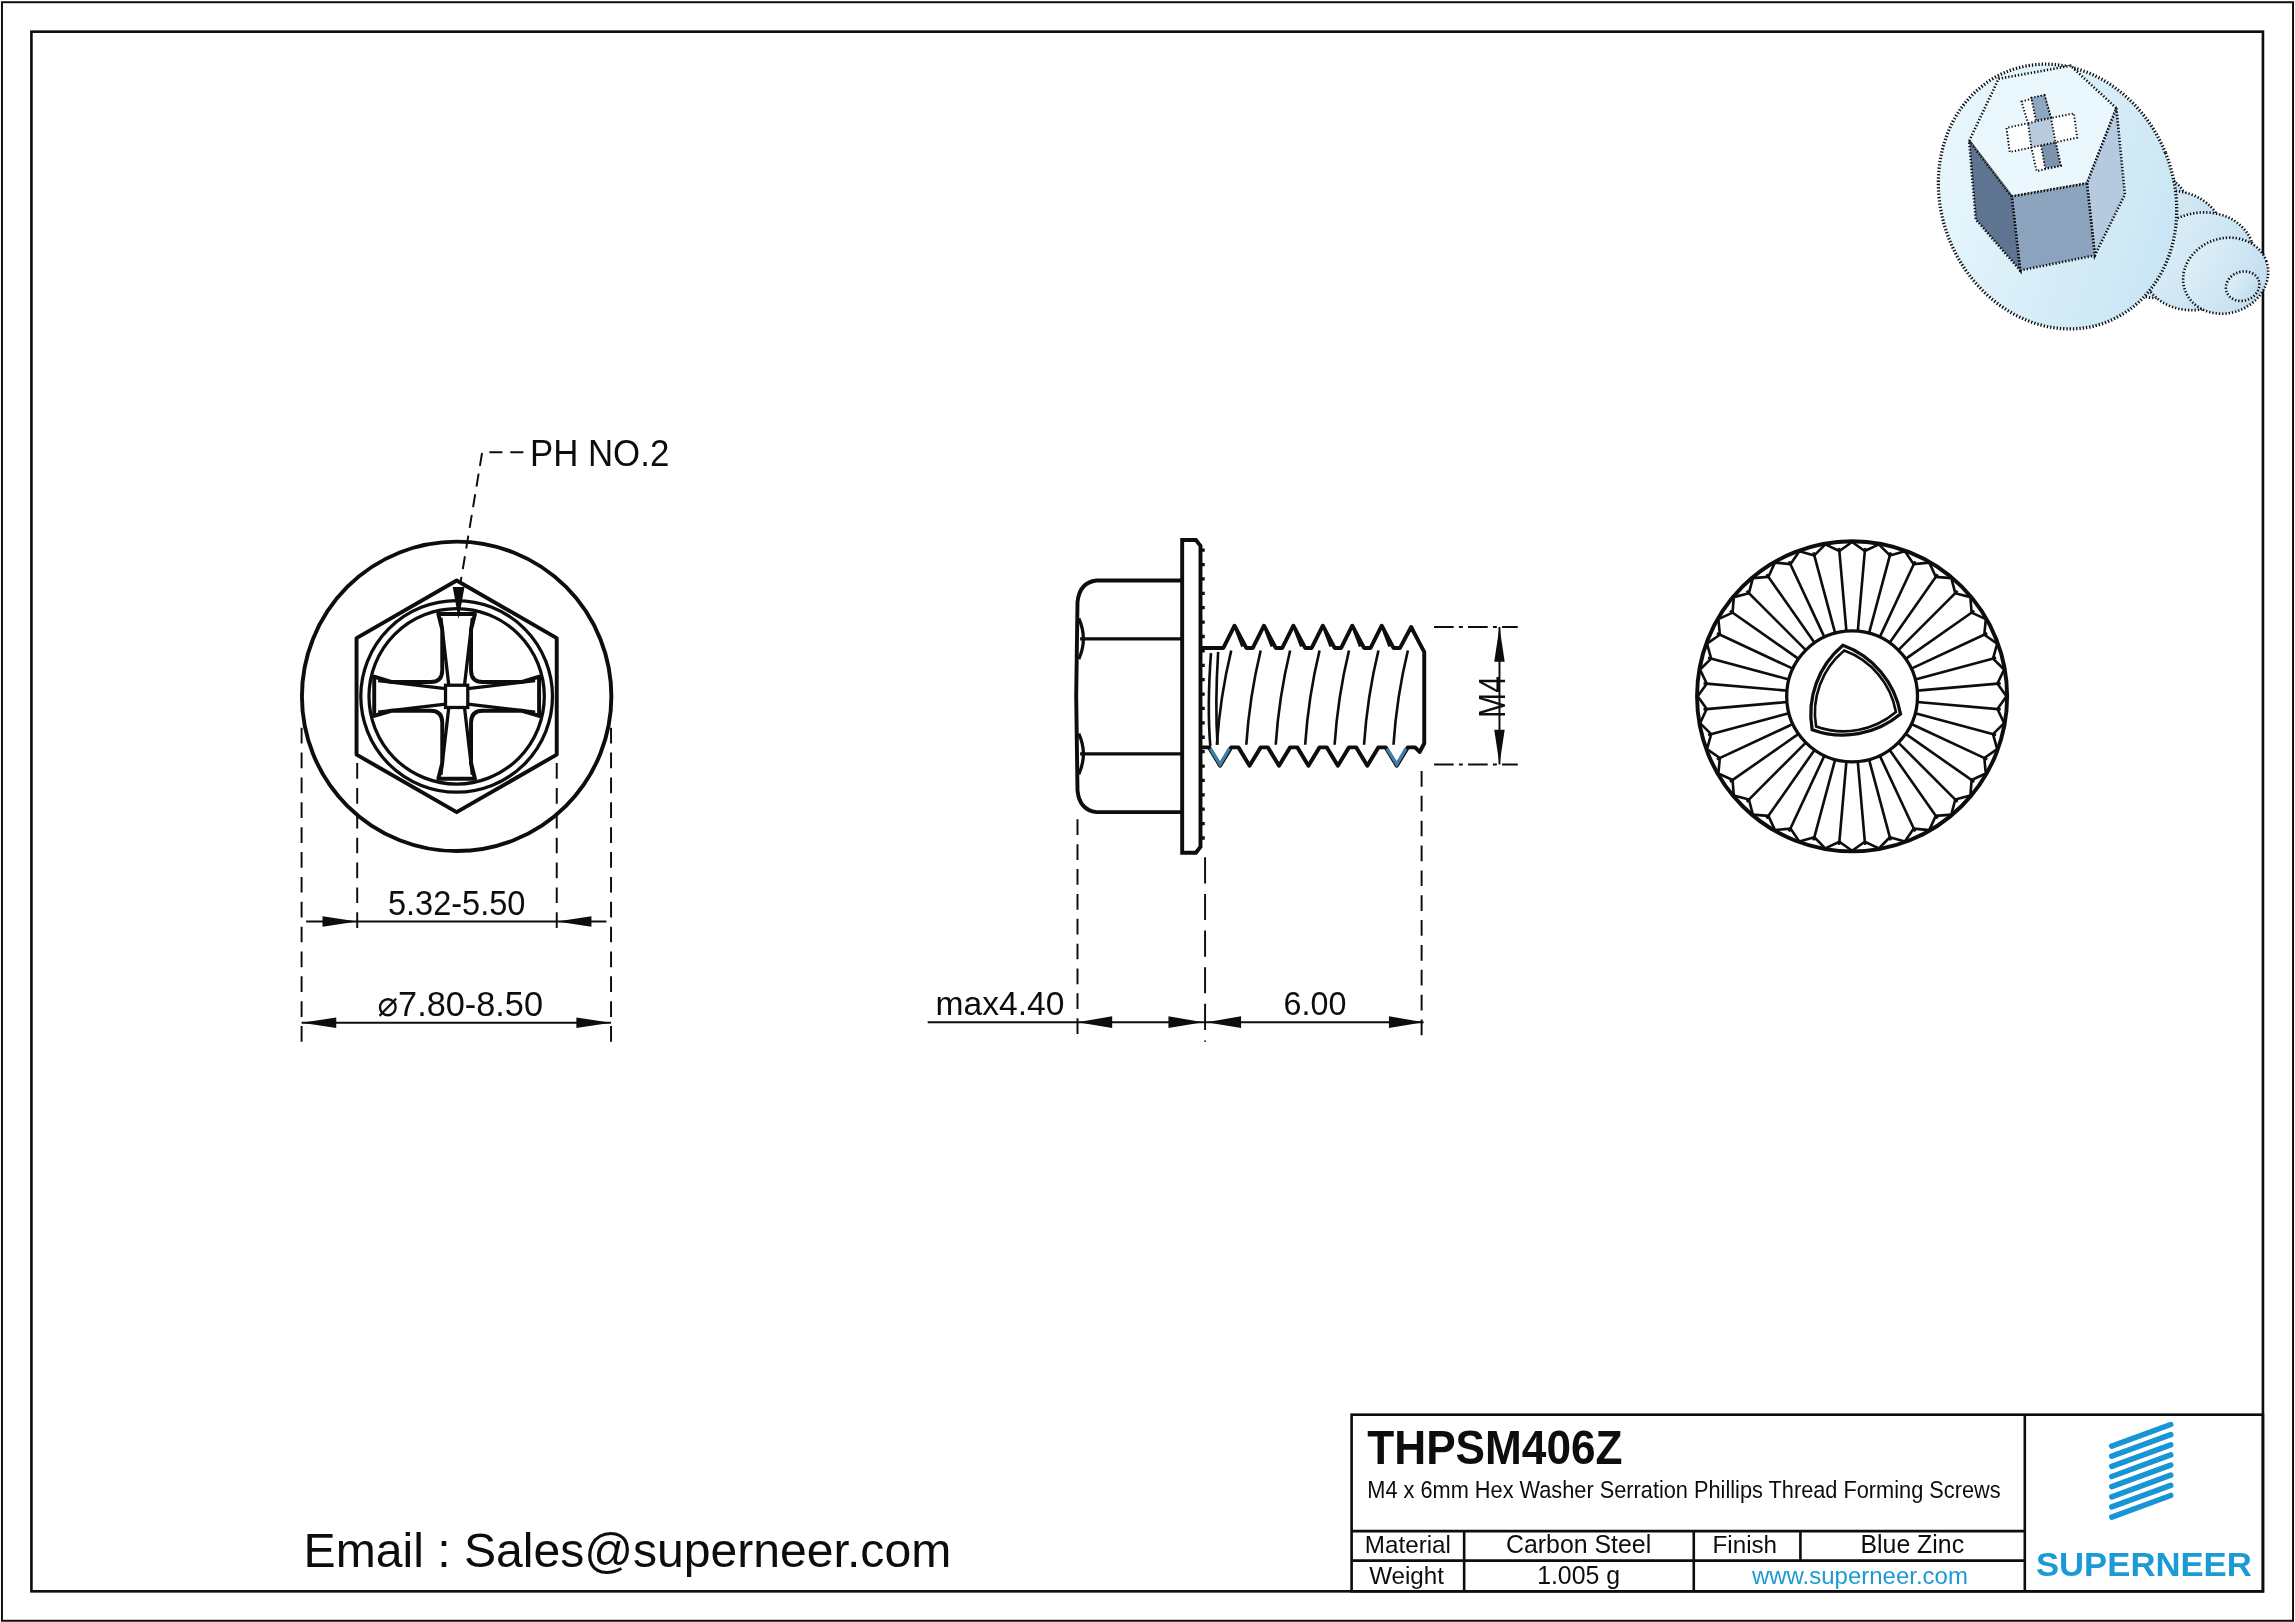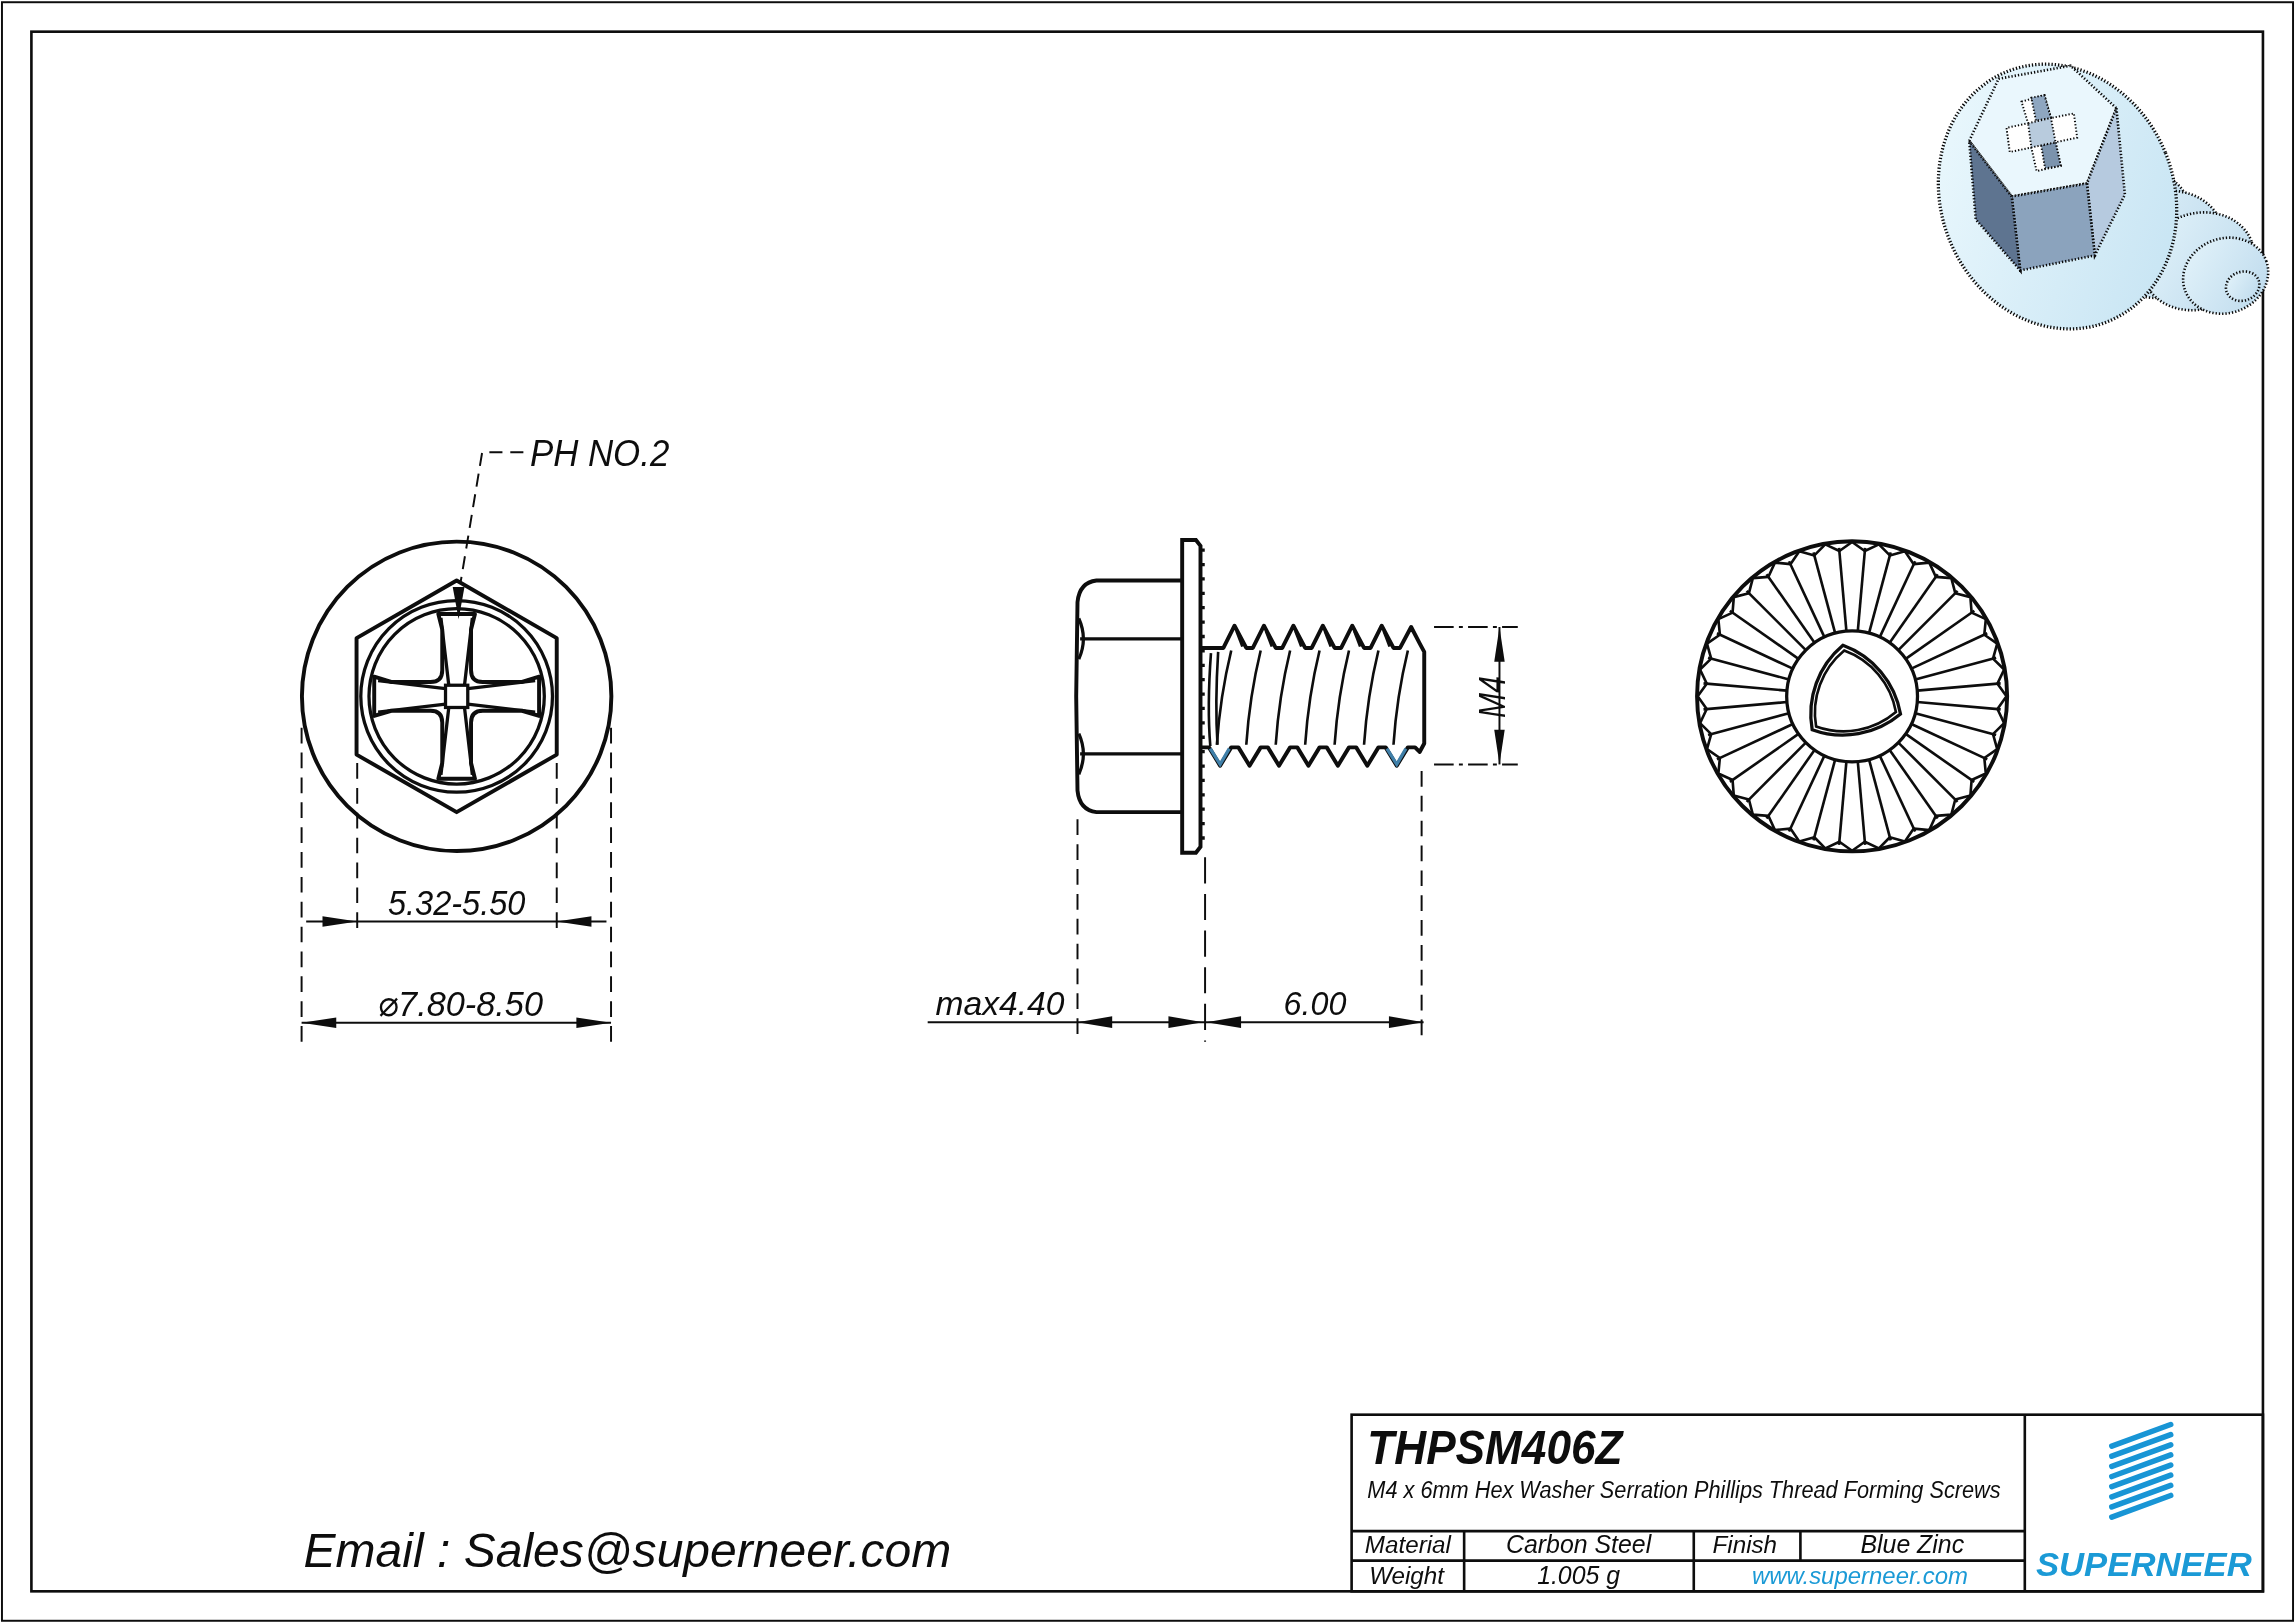--- a/index.html
+++ b/index.html
@@ -1,16 +1,16 @@
 <!DOCTYPE html>
 <html style="font-size:10.5px"><head>
 <meta charset="utf-8">
 <style>
   html,body{margin:0;padding:0;background:#e8e8e8;}
-  .page{position:relative;width:2295px;height:1623px;background:#ffffff;overflow:hidden;font-style:italic;}
+  .page{position:relative;width:2295px;height:1623px;background:#ffffff;overflow:hidden;}
   svg{position:absolute;left:0;top:0;}
   .t{font-family:"Liberation Sans","DejaVu Sans",sans-serif;fill:#0d0d0d;}
   .tb{font-family:"Liberation Sans","DejaVu Sans",sans-serif;fill:#0d0d0d;font-weight:bold;}
   .blue{fill:#1b9ad6;}
   .ln{stroke:#0d0d0d;fill:none;}
 </style>
 </head>
 <body>
 
 <div class="page">

